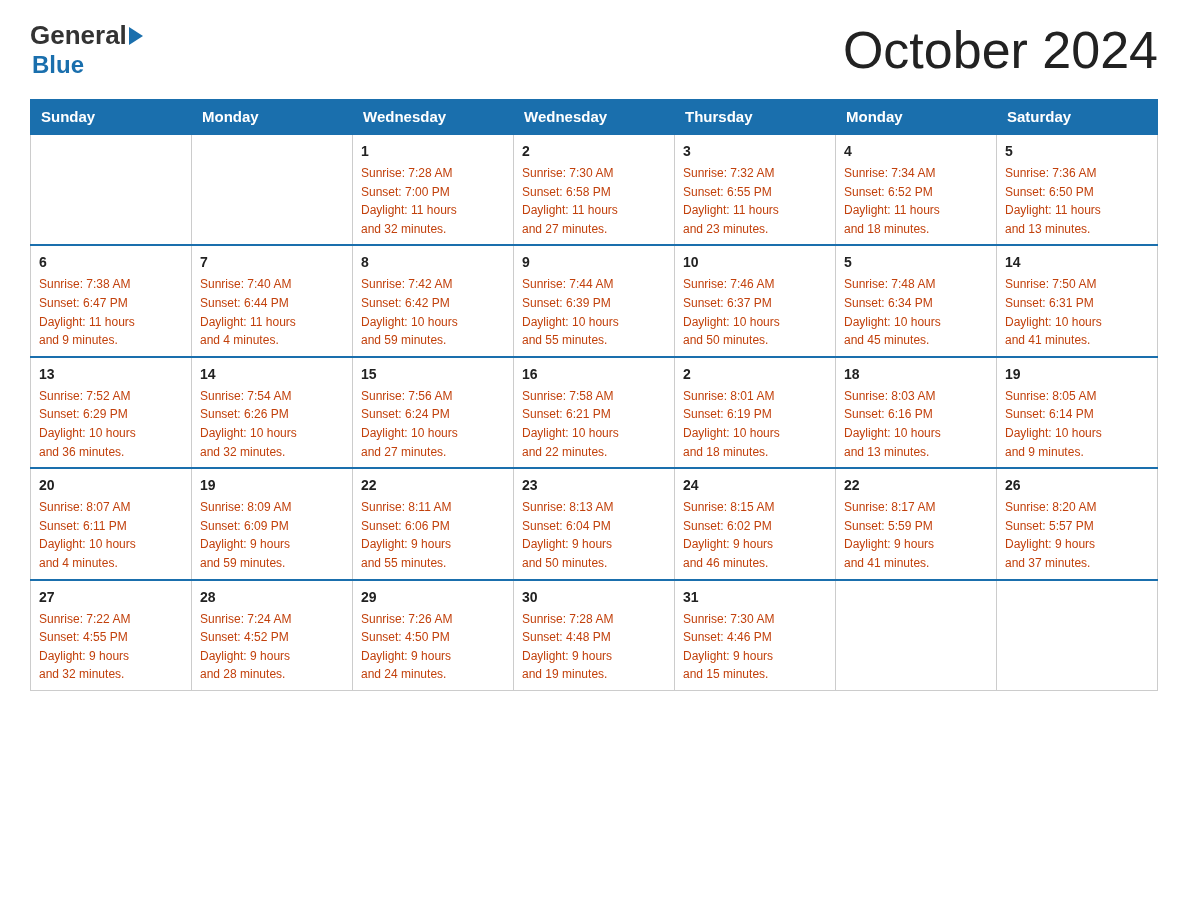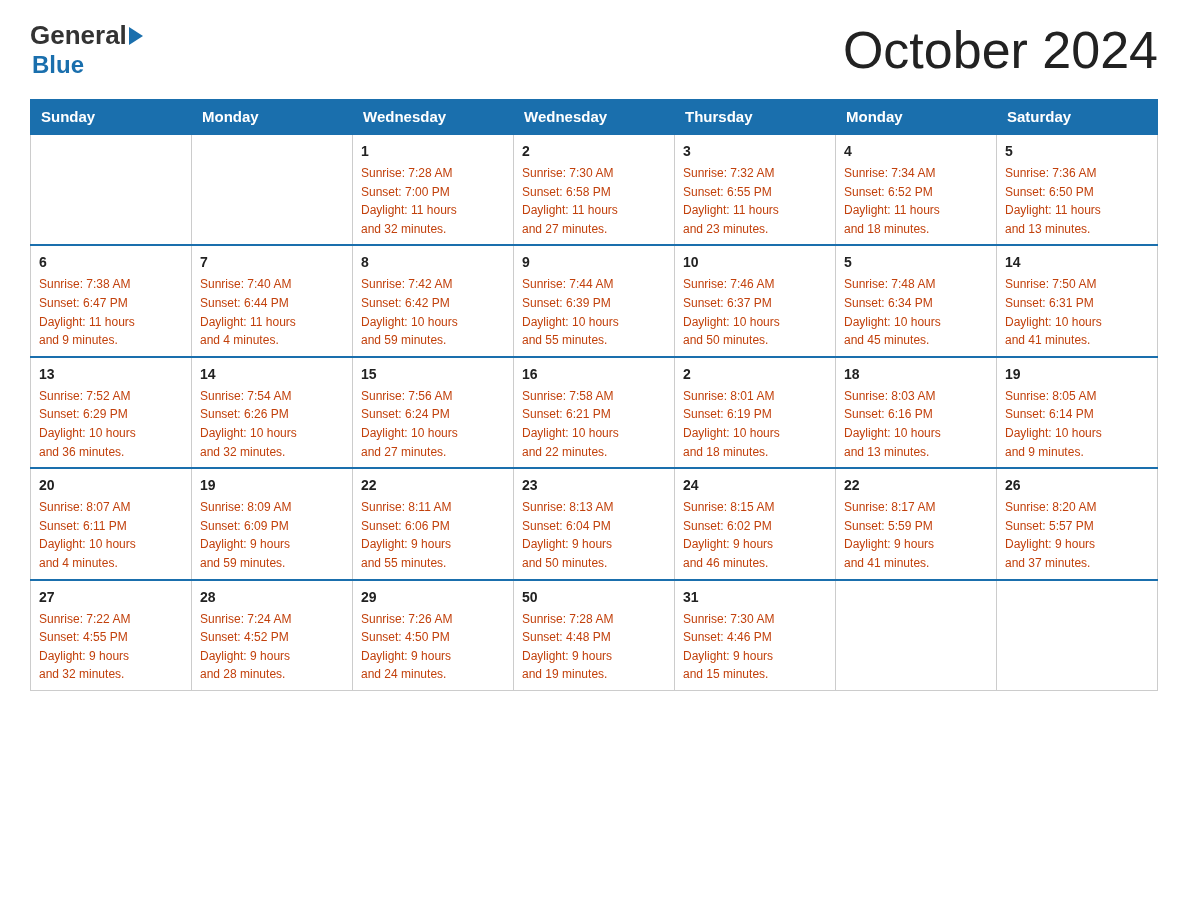--- a/index.html
+++ b/index.html
@@ -258,21 +258,21 @@
         </td>
         <td>
           <span class="day-num">28</span>
           <div class="day-info">Sunrise: 7:24 AM<br>Sunset: 4:52 PM<br>Daylight: 9 hours<br>and 28 minutes.</div>
         </td>
         <td>
           <span class="day-num">29</span>
           <div class="day-info">Sunrise: 7:26 AM<br>Sunset: 4:50 PM<br>Daylight: 9 hours<br>and 24 minutes.</div>
         </td>
         <td>
-          <span class="day-num">50</span>
+          <span class="day-num">30</span>
           <div class="day-info">Sunrise: 7:28 AM<br>Sunset: 4:48 PM<br>Daylight: 9 hours<br>and 19 minutes.</div>
         </td>
         <td>
           <span class="day-num">31</span>
           <div class="day-info">Sunrise: 7:30 AM<br>Sunset: 4:46 PM<br>Daylight: 9 hours<br>and 15 minutes.</div>
         </td>
         <td class="empty-cell"></td>
         <td class="empty-cell"></td>
       </tr>
     </tbody>

